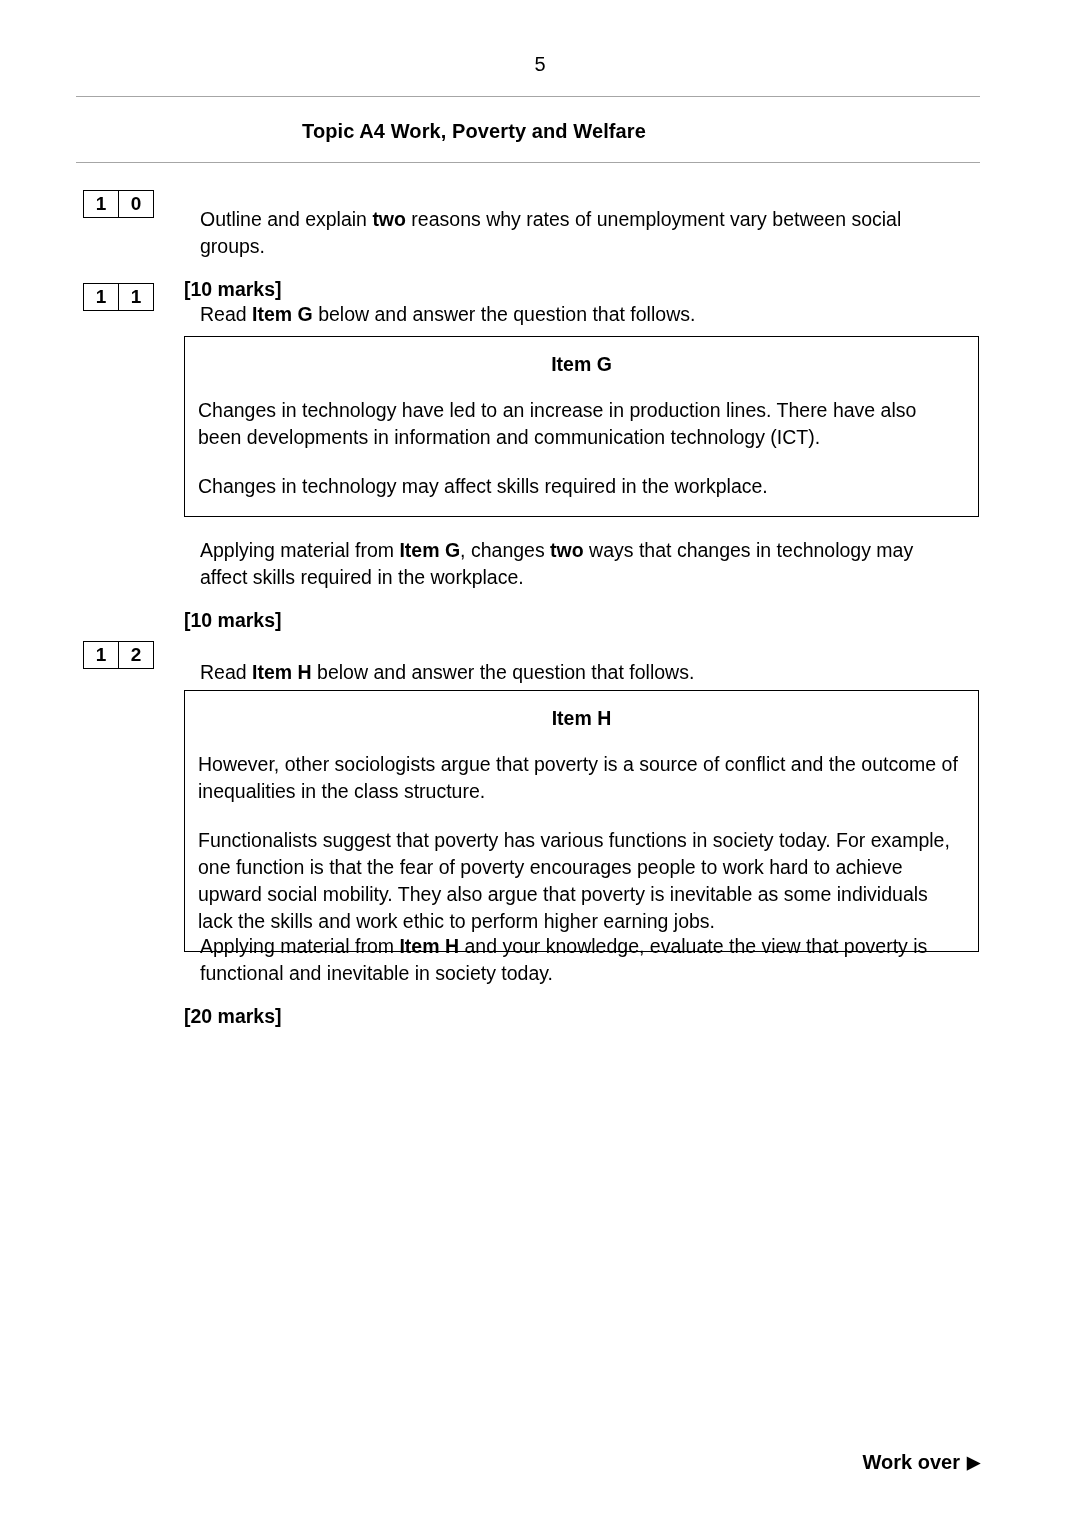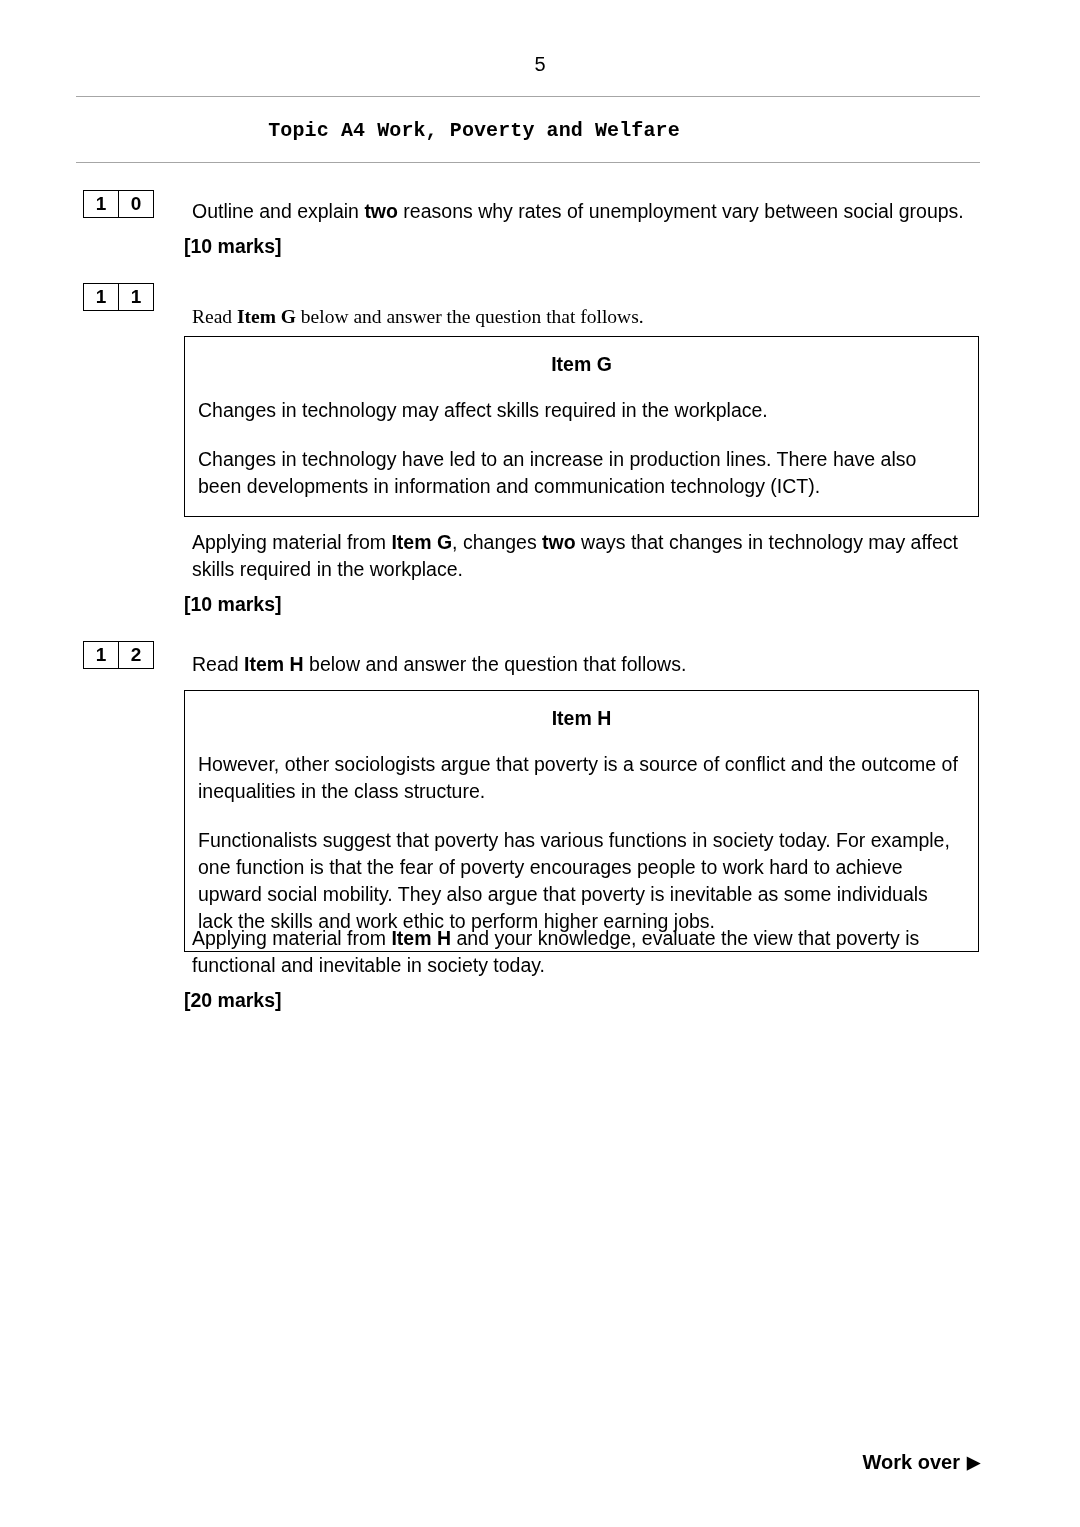--- a/index.html
+++ b/index.html
@@ -47,21 +47,20 @@
   .topic-heading {
     position: absolute;
     top: 119px;
     left: 0;
     width: 948px;
     text-align: center;
     font-size: 20px;
     font-weight: bold;
     line-height: 24px;
     letter-spacing: 0.1px;
-    font-family: Liberation Mono, monospace;
   }
 
   
   .question {
     position: absolute;
     left: 0;
     width: 1080px;
   }
 
   .qnum {
@@ -86,21 +85,21 @@
 
   .qbody {
     position: absolute;
     left: 184px;
     width: 795px;
     font-size: 19.5px;
     line-height: 27px;
   }
 
   .qbody p {
-    margin: 8px;
+    margin: 16px;
   }
 
   .marks {
     font-weight: bold;
     font-size: 19.5px;
     line-height: 27px;
     margin-top: 2px;
   }
 
   b, .b { font-weight: bold; }
@@ -178,29 +177,29 @@
       <p><span>Outline and explain </span><b>two</b><span> reasons why rates of unemployment vary between social groups.</span></p>
       <div class="marks">[10 marks]</div>
     </div>
   </div>
 
   <div class="question" style="top:283px;">
     <div class="qnum">
       <div class="cell">1</div>
       <div class="cell">1</div>
     </div>
-    <div class="qbody" style="top:12px;font-family:Liberation Serif, serif;">
+    <div class="qbody" style="top:2px;">
       <p><span>Read </span><b>Item G</b><span> below and answer the question that follows.</span></p>
     </div>
   </div>
 
   <div class="item-box" style="top:336px;">
     <div class="item-title">Item G</div>
+    <p class="item-para">Changes in technology have led to an increase in production lines.  There have also been developments in information and communication technology (ICT).</p>
     <p class="item-para">Changes in technology may affect skills required in the workplace.</p>
-    <p class="item-para">Changes in technology have led to an increase in production lines.  There have also been developments in information and communication technology (ICT).</p>
   </div>
 
   <div class="qbody" style="position:absolute; top:521px;">
     <p><span>Applying material from </span><b>Item G</b><span>, changes </span><b>two</b><span> ways that changes in technology may affect skills required in the workplace.</span></p>
     <div class="marks">[10 marks]</div>
   </div>
 
   <div class="question" style="top:641px;">
     <div class="qnum">
       <div class="cell">1</div>

